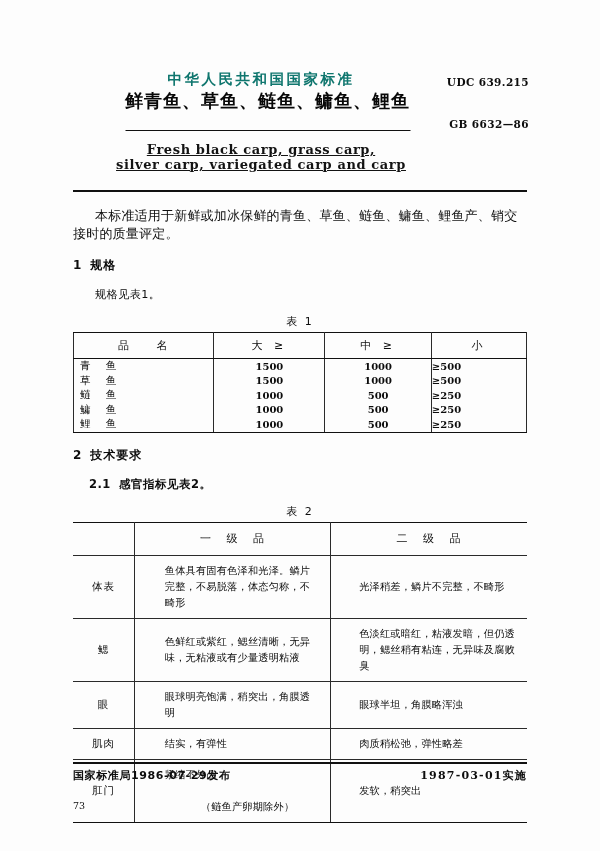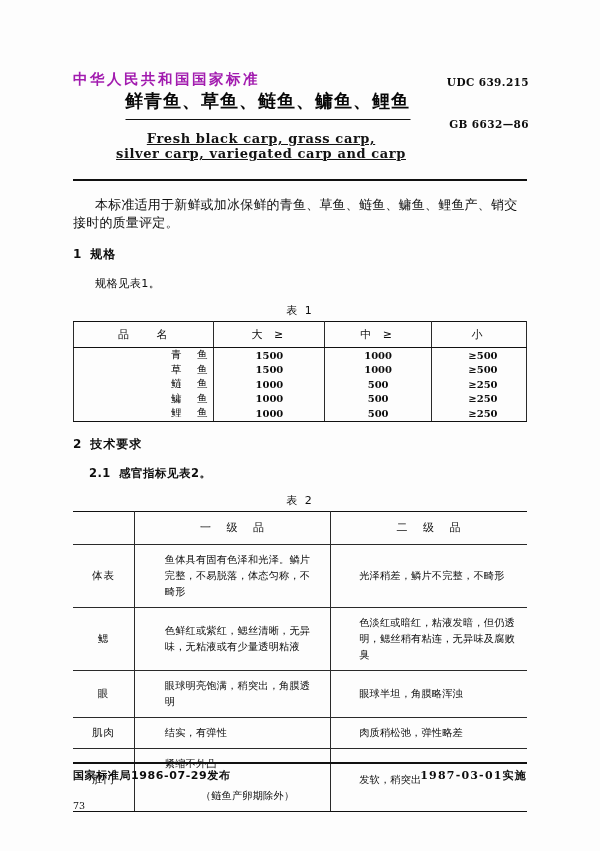--- a/index.html
+++ b/index.html
@@ -28,40 +28,41 @@
     top: 0;
     width: 454px;
   }
 
   
   .masthead {
     position: relative;
     padding-top: 70px;
   }
   .nat-std {
+    text-align: center;
     font-size: 14.5px;
     font-weight: bold;
     letter-spacing: 2.5px;
-    color: #a21caf;
+    color: #0f766e;
     padding-left: 0px;
     margin-right: 78px;
   }
   .main-title {
     text-align: center;
     font-size: 18px;
     font-weight: bold;
     letter-spacing: 1px;
     color: #080808;
     margin-right: 78px;
     border-bottom: 1.6px solid #111;
     display: inline-block;
     position: relative;
     left: 50%;
     transform: translateX(-50%);
-    padding-bottom: 6px;
+    padding-bottom: 17px;
     white-space: nowrap;
   }
   .title-wrap { text-align: center; margin-right: 78px; }
   .subtitle {
     text-align: center;
     font-size: 13px;
     font-weight: bold;
     color: #131313;
     margin-right: 78px;
     margin-top: 11px;
@@ -152,36 +153,35 @@
     border-bottom: 1.4px solid #111;
     height: 25px;
     font-weight: normal;
     letter-spacing: 4px;
     font-size: 11px;
   }
   table.t1 thead th.first { letter-spacing: 12px; padding-left: 10px; }
   table.t1 tbody tr td { height: 14.5px; border-top: none; border-bottom: none; }
   table.t1 tbody tr:last-child td { border-bottom: 1.8px solid #111; }
   table.t1 td.nm {
-    text-align: right;
+    text-align: left;
     letter-spacing: 6px;
     padding-left: 6px;
     font-size: 10.5px;
   }
   table.t1 td.vl {
     text-align: center;
     font-size: 10px;
     font-weight: bold;
     font-family: "DejaVu Serif", "Liberation Serif", serif;
   }
   table.t1 td.sm {
-    text-align: center;
+    text-align: left;
     font-size: 10px;
     font-weight: bold;
-    padding-left: 8px;
     font-family: "DejaVu Serif", "Liberation Serif", serif;
   }
   .col-name { width: 31%; }
   .col-da   { width: 24.5%; }
   .col-zh   { width: 23.5%; }
   .col-xiao { width: 21%; }
 
   
   table.t2 {
     border-collapse: collapse;

